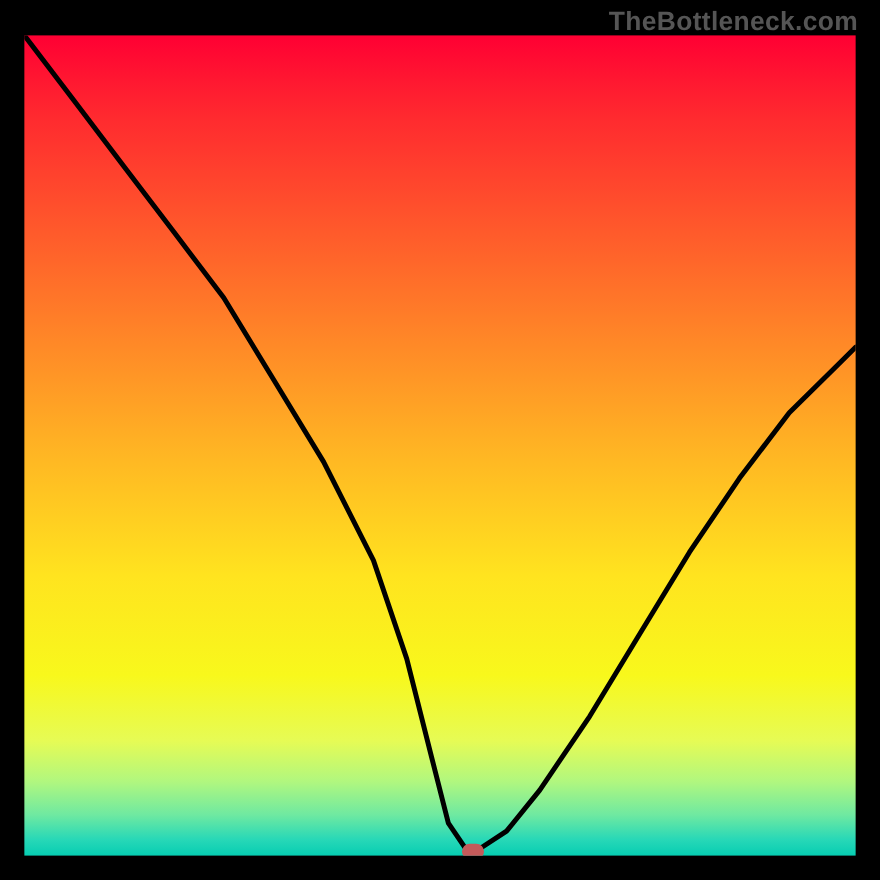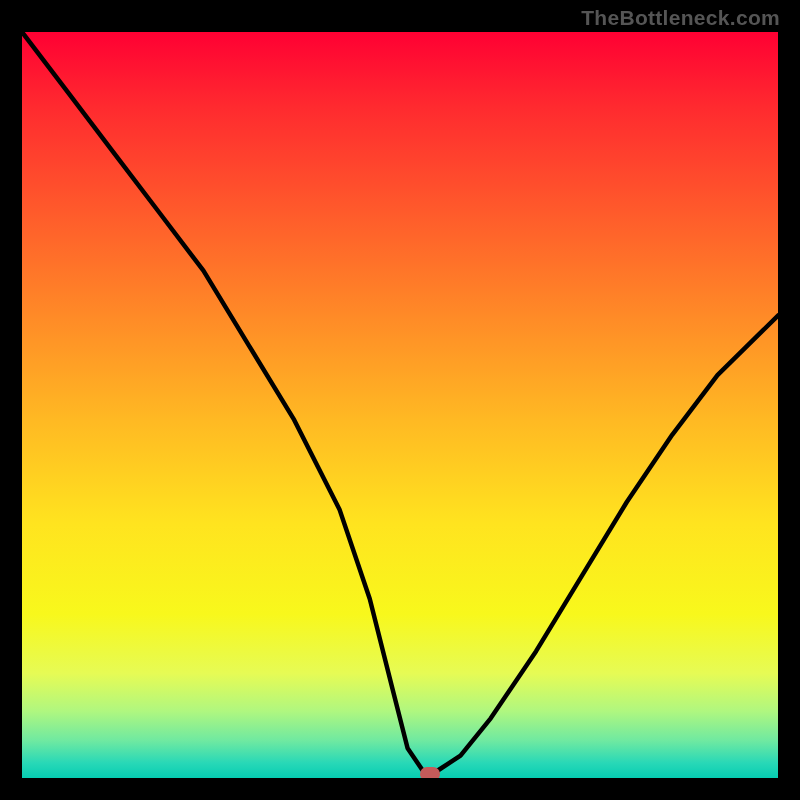--- a/index.html
+++ b/index.html
@@ -15,21 +15,21 @@
     position: relative;
     width: 800px;
     height: 800px;
     background: #000;
   }
   .watermark {
     position: absolute;
     top: 6px;
     right: 20px;
     color: #555;
-    font-size: 21px;
+    font-size: 24px;
     font-weight: 600;
     letter-spacing: 0.3px;
     user-select: none;
   }
   .plot-area {
     position: absolute;
     left: 22px;
     top: 32px;
     width: 756px;
     height: 746px;

